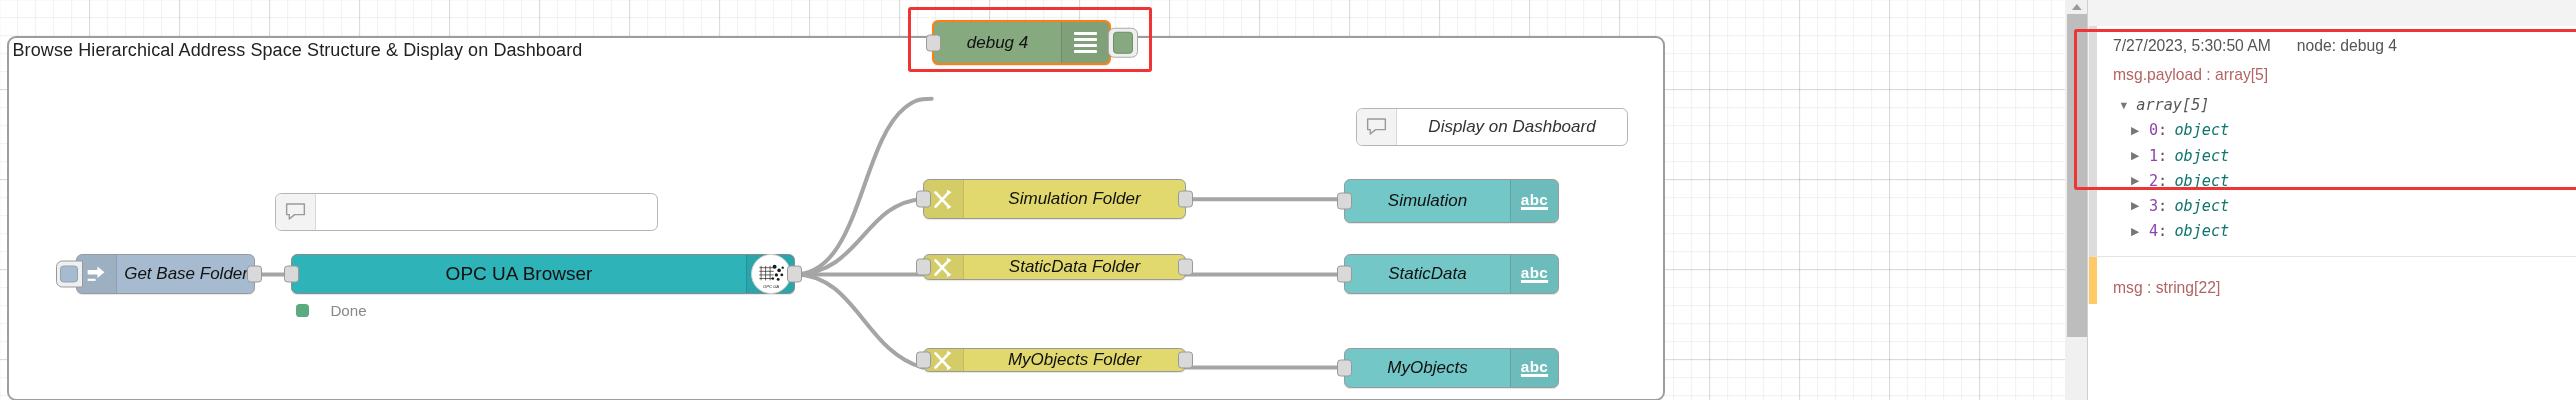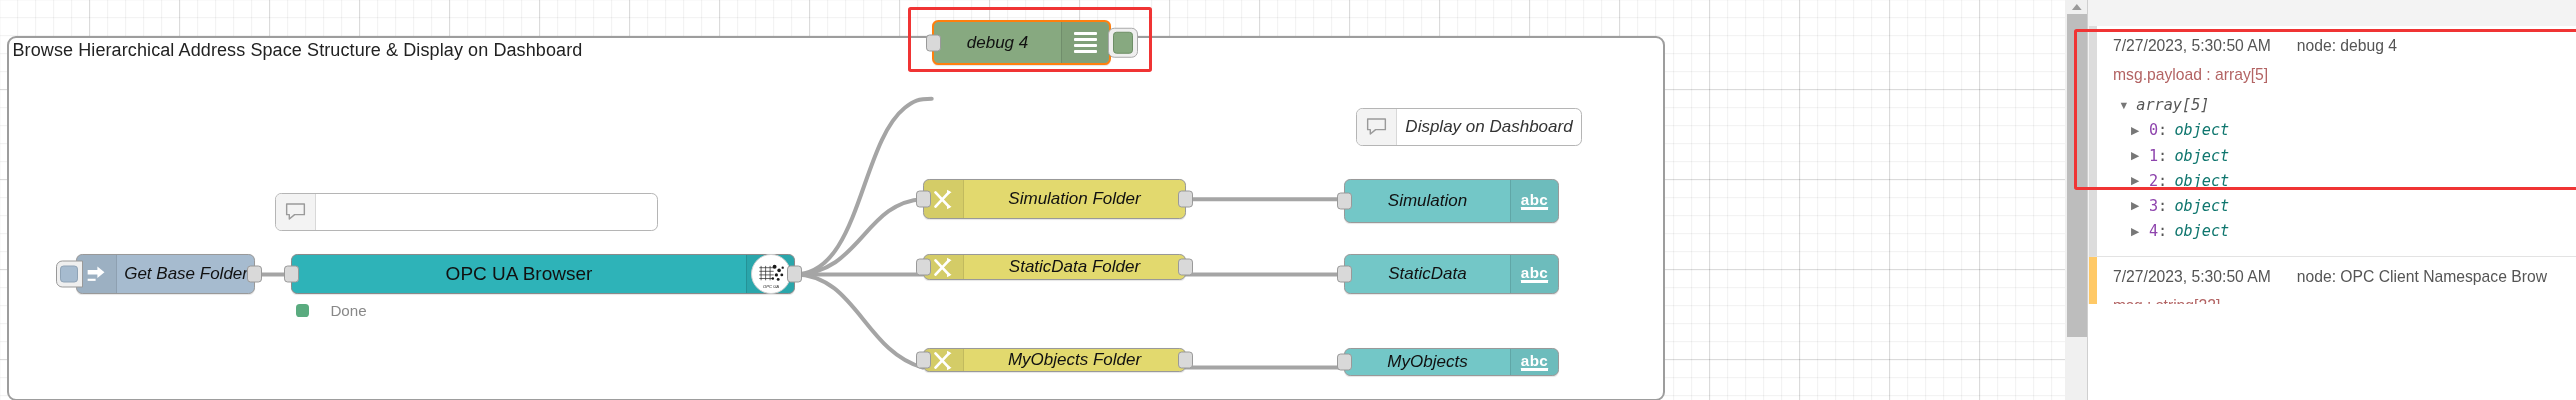--- a/index.html
+++ b/index.html
@@ -219,21 +219,21 @@
             <span></span>
             <span></span>
           </span>
       </span>
       <span class="debug-toggle">
           <i></i>
         </span>
     </div>
 
 
-    <div class="node n-comment" style="left:1356px;top:108px;width:226px;height:38px;">
+    <div class="node n-comment" style="left:1356px;top:108px;width:272px;height:38px;">
       <span class="icon-left">
         <svg width="23" height="20" viewBox="0 0 26 22">
             <path d="M3 2h20v12H12l-6 5v-5H3z" fill="none" stroke="#9a9a9a" stroke-width="1.6" stroke-linejoin="round"></path>
           </svg>
       </span>
       <span class="label">Display on Dashboard</span>
     </div>
 
     <div class="node n-comment" style="left:275px;top:193px;width:383px;height:38px;">
       <span class="icon-left">
@@ -344,21 +344,21 @@
     </div>
 
     <div class="node n-uitext" style="left:1344px;top:254px;width:215px;height:40px;justify-content:flex-end;">
       <span class="port in"></span>
       <span class="label">StaticData</span>
       <span class="icon-right">
           <span class="abc">abc</span>
         </span>
     </div>
 
-    <div class="node n-uitext" style="left:1344px;top:348px;width:215px;height:28px;">
+    <div class="node n-uitext" style="left:1344px;top:348px;width:215px;height:40px;">
       <span class="port in"></span>
       <span class="label">MyObjects</span>
       <span class="icon-right">
           <span class="abc">abc</span>
         </span>
     </div>
 
     <div class="annot" style="left:908px;top:7.2px;width:244px;height:65px;"></div>
   </div>
 
@@ -412,24 +412,20 @@
           <div class="row child">
             <span class="tw">▶</span>
             <span class="idx">4</span>
             <span class="sep">:</span>
             <span class="val">object</span>
           </div>
         </div>
       </div>
 
       <div class="msg warn">
-        <div class="msg-head">
-          <span>7/27/2023, 5:30:50 AM</span>
-          <span class="node-ref">node: OPC Client Namespace Brow</span>
-        </div>
         <div class="msg-topic">msg : string[22]</div>
       </div>
 
     </div>
   </div>
 
   <div class="annot" style="left:2074px;top:29px;width:896px;height:161px;"></div>
 
 </div>
 

